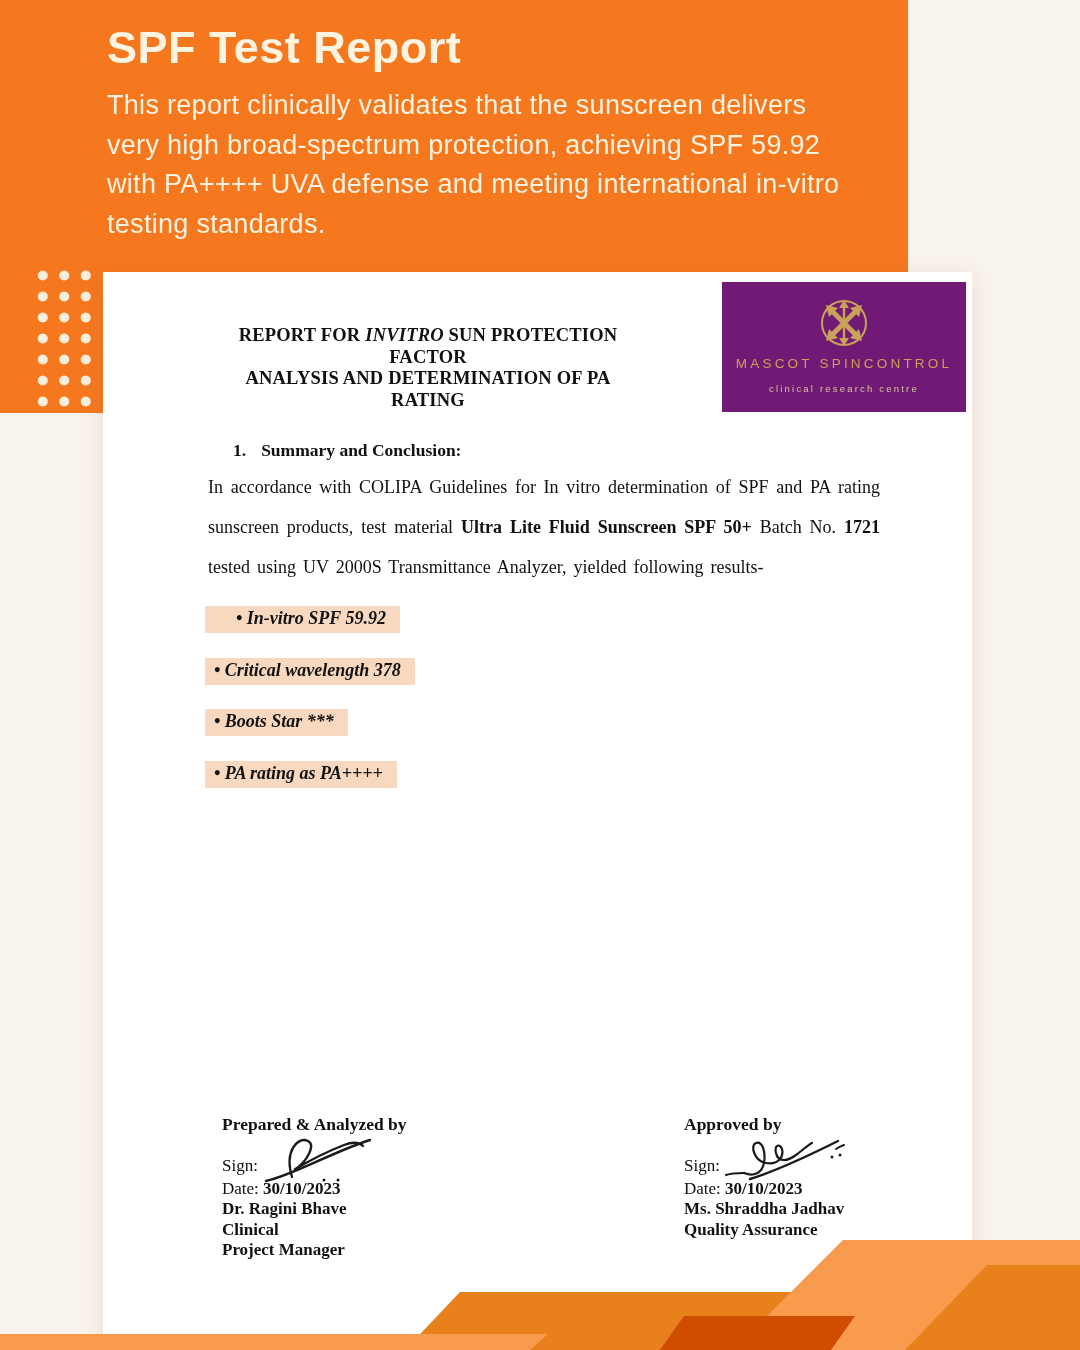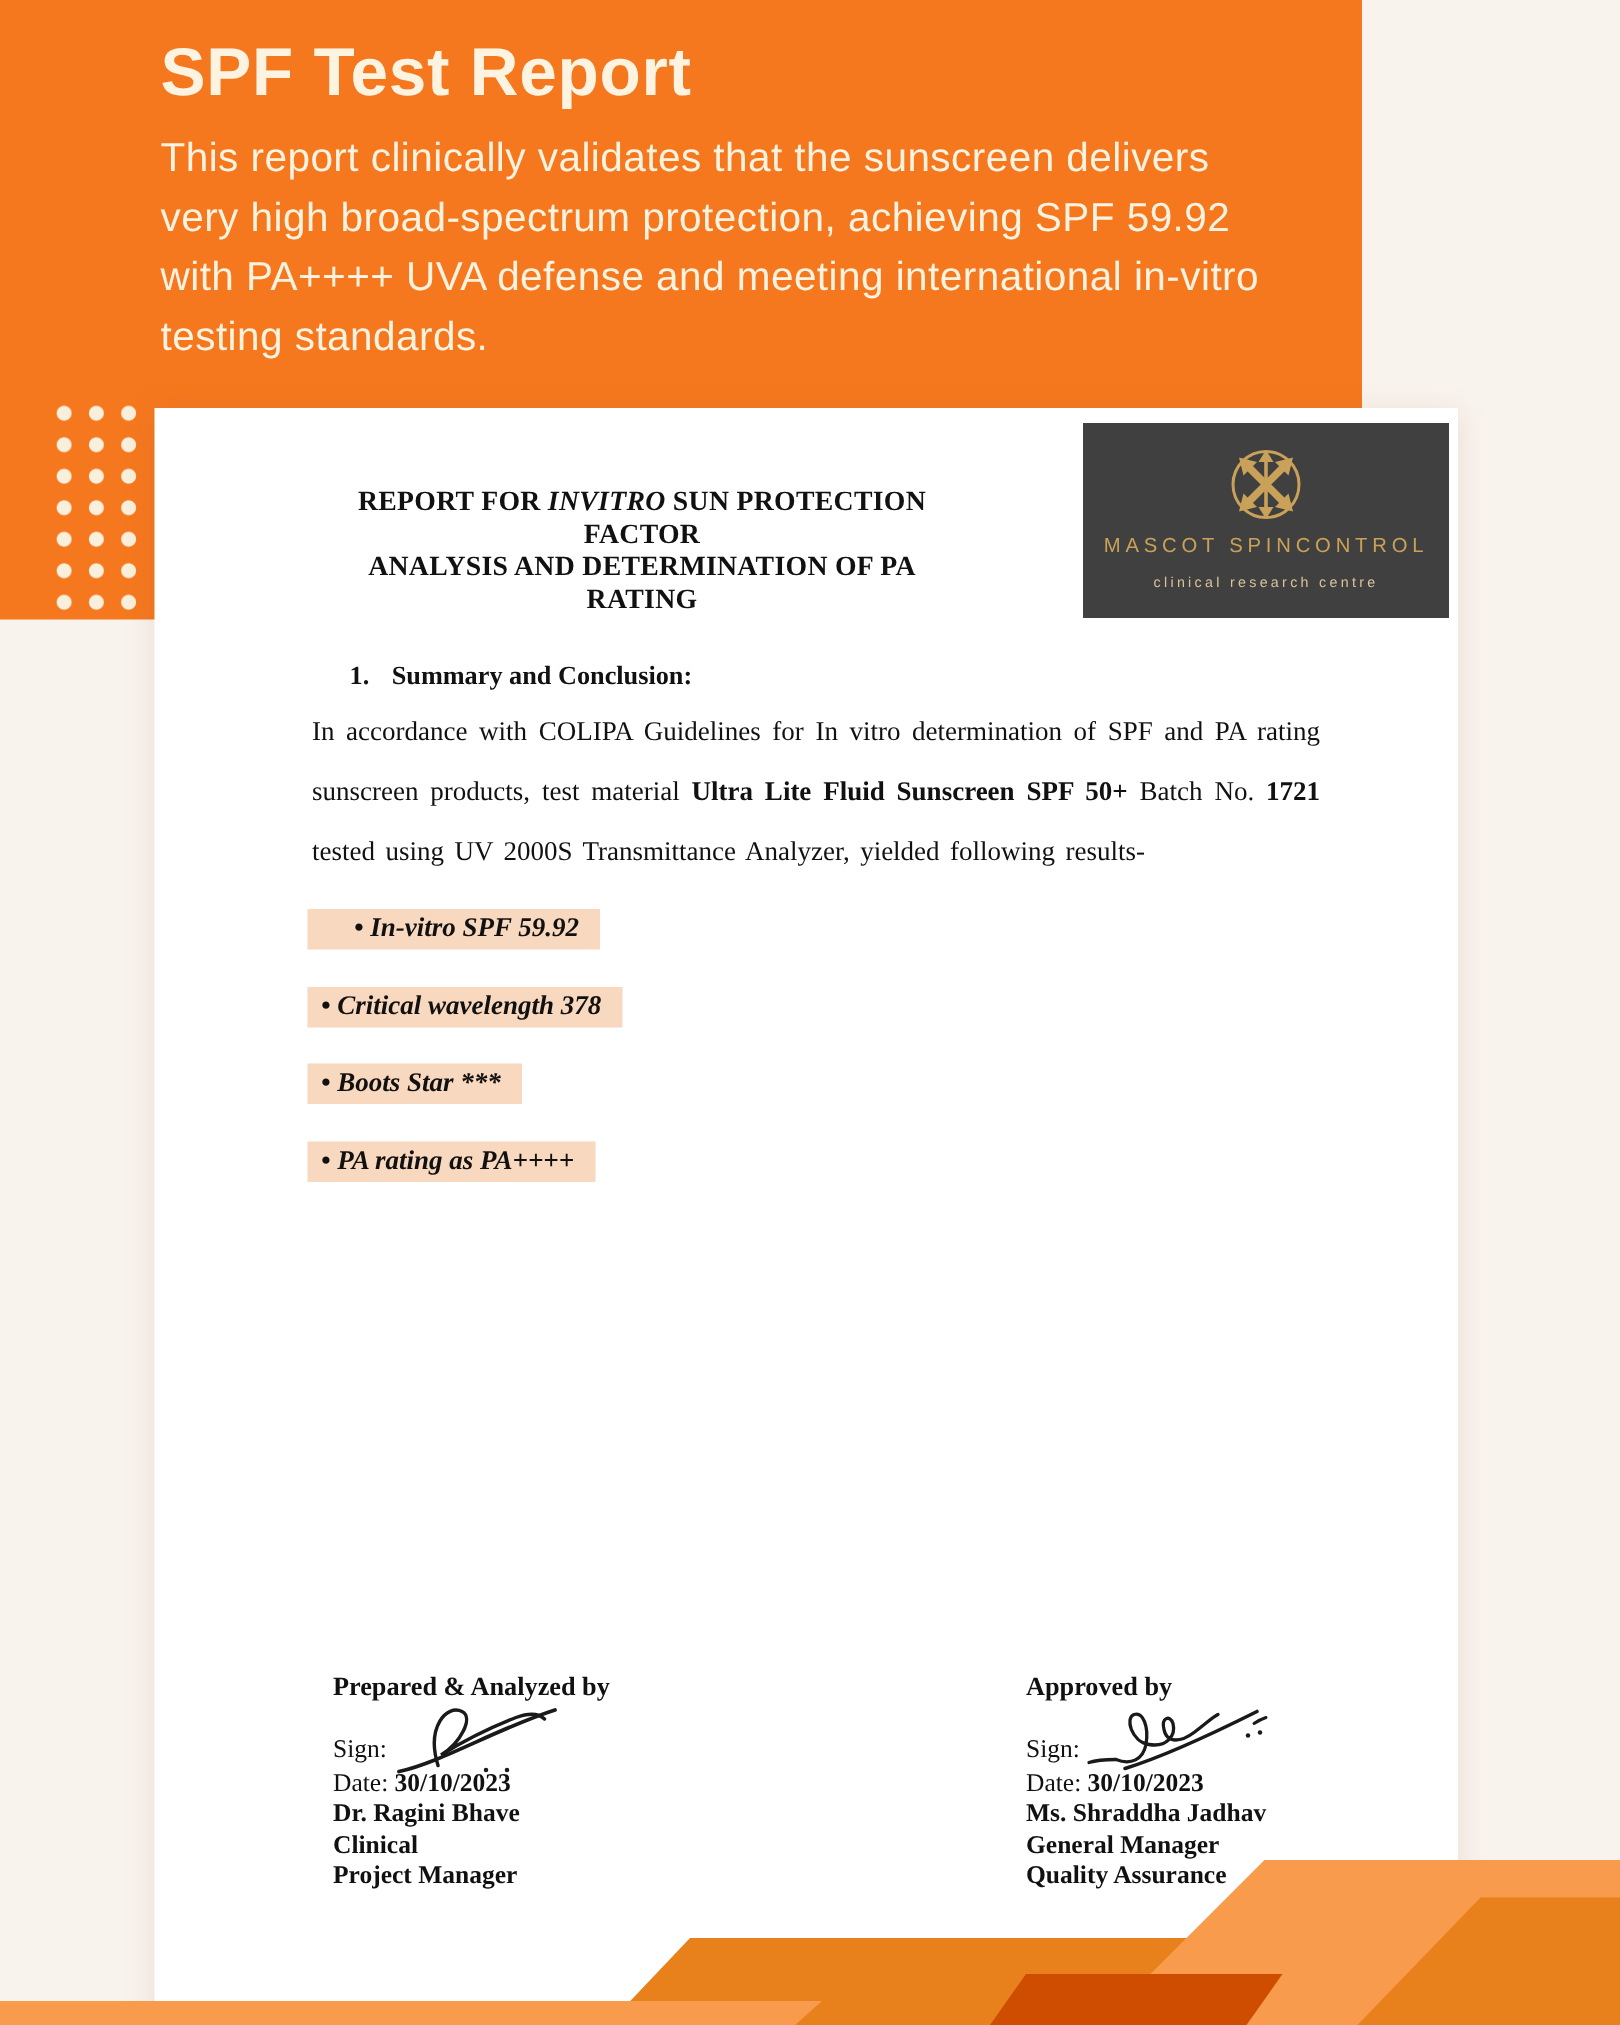--- a/index.html
+++ b/index.html
@@ -38,21 +38,21 @@
   .report-page{
     position:absolute;left:103px;top:272px;width:869px;height:1078px;
     background:#FFFFFF;
     box-shadow:0 3px 20px rgba(150,90,40,.14);
     font-family:"Liberation Serif", serif;color:#111;
   }
 
   
   .logo-box{
     position:absolute;left:619px;top:10px;width:244px;height:130px;
-    background:#404040;text-align:center;
+    background:#701a75;text-align:center;
   }
   .logo-icon{position:absolute;left:94px;top:13px;}
   .logo-brand{
     position:absolute;left:0;top:74px;width:244px;
     font-family:"Liberation Sans",sans-serif;
     font-size:13.5px;letter-spacing:3.2px;color:#C9A158;white-space:nowrap;
   }
   .logo-tagline{
     position:absolute;left:0;top:101px;width:244px;
     font-family:"Liberation Sans",sans-serif;
@@ -193,21 +193,20 @@
           <path d="M6,42 C12,40 18,40 24,40" fill="none" stroke="#1a1a1a" stroke-width="2.2" stroke-linecap="round"></path>
           <path d="M24,40 C34,44 42,40 44,30 C46,18 42,8 36,10 C30,12 34,28 46,30 C58,32 64,24 62,16 C60,10 54,12 56,20 C58,30 68,28 76,22 C84,16 88,12 92,10" fill="none" stroke="#1a1a1a" stroke-width="2.2" stroke-linecap="round"></path>
           <path d="M30,46 C56,38 86,24 118,8" fill="none" stroke="#1a1a1a" stroke-width="2.4" stroke-linecap="round"></path>
           <path d="M116,16 C119,14 121,13 124,12" fill="none" stroke="#1a1a1a" stroke-width="2" stroke-linecap="round"></path>
           <circle cx="112" cy="24" r="1.5" fill="#1a1a1a"></circle>
           <circle cx="120" cy="22" r="1.5" fill="#1a1a1a"></circle>
         </svg>
       </div>
       <div class="sig-line"><span class="lb">Date:</span> <span>30/10/2023</span></div>
       <div class="sig-line">Ms. Shraddha Jadhav</div>
-      <div class="sig-line">General Manager</div>
       <div class="sig-line">Quality Assurance</div>
     </div>
 
   </div>
 
   <svg class="bottom-shapes" width="1080" height="120" viewBox="0 0 1080 120">
     <polygon points="405,120 460,62 1080,62 1080,120" fill="#E8801C"></polygon>
     <polygon points="0,104 548,104 530,120 0,120" fill="#F89B4D"></polygon>
     <polygon points="733,120 843,10 1080,10 1080,120" fill="#F89B4D"></polygon>
     <polygon points="905,120 987,35 1080,35 1080,120" fill="#E8801C"></polygon>

